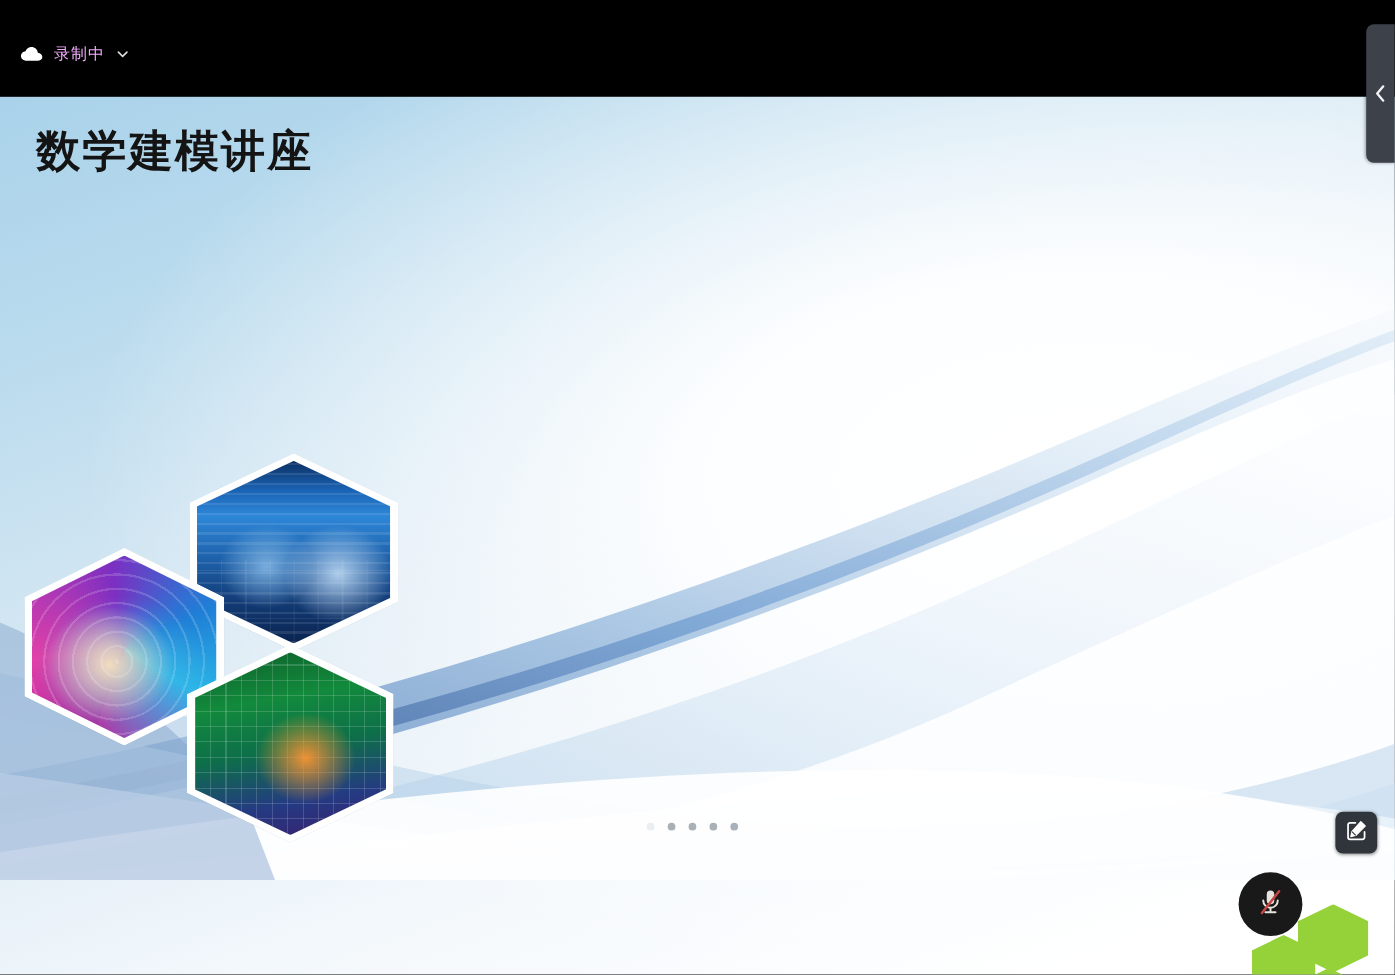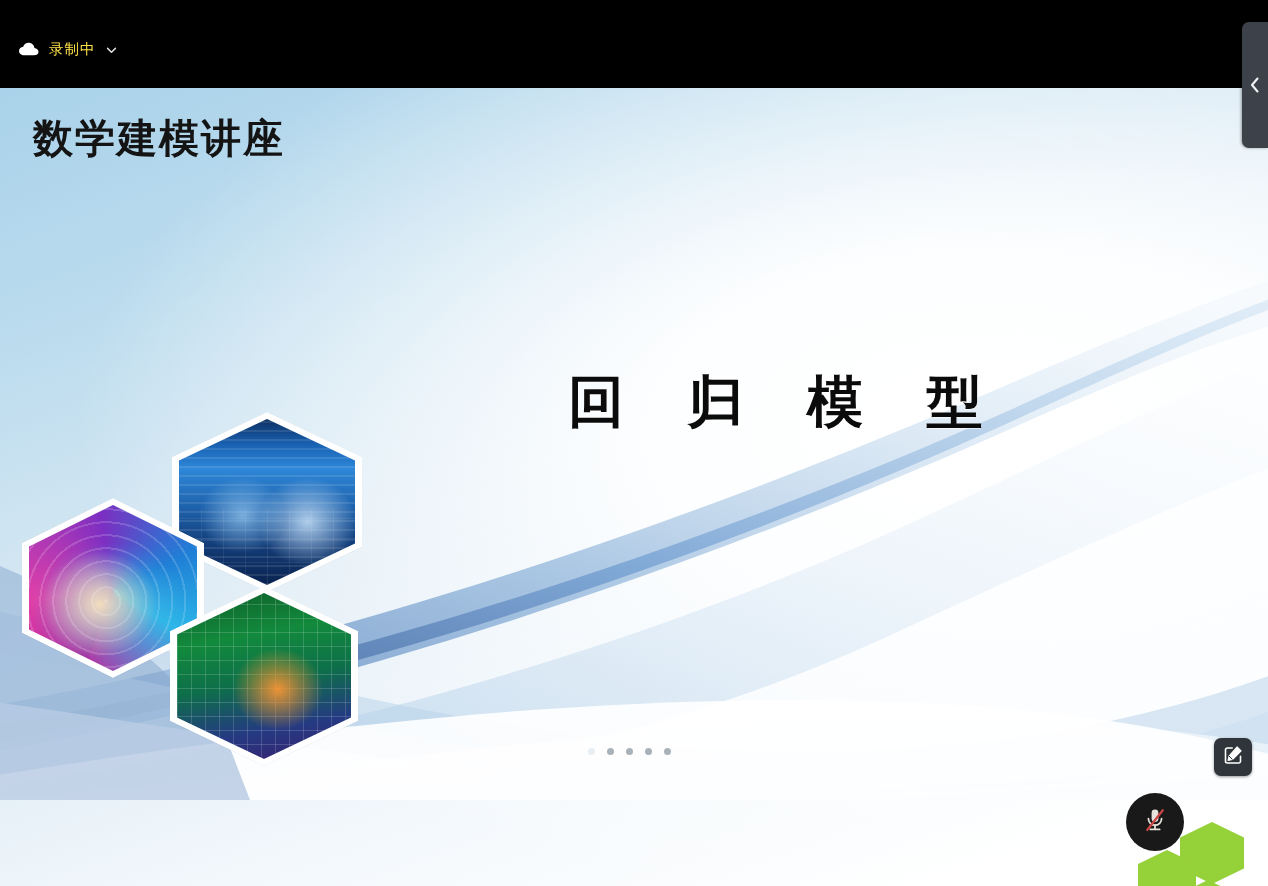--- a/index.html
+++ b/index.html
@@ -24,21 +24,21 @@
   }
   #rec-pill {
     position: absolute; left: 18px; top: 36px;
     display: flex; align-items: center; gap: 9px;
     height: 26px;
     cursor: pointer;
   }
   .cloud-ico { width: 22px; height: 16px; position: relative; display:block; }
   .cloud-ico svg { display:block; }
   #rec-label {
-    color: #fde047; font-size: 14.5px; letter-spacing: 1px;
+    color: #f0abfc; font-size: 14.5px; letter-spacing: 1px;
     font-family: Liberation Serif, serif;
   }
   .chev-d { width: 13px; height: 13px; display:block; opacity:.92; }
 
   
   #panel-handle {
     position: absolute; right: 0; top: 22px;
     width: 26px; height: 126px;
     background: #3d4149;
     border-radius: 7px 0 0 7px;
@@ -247,21 +247,20 @@
       <path d="M-20 712 C 180 700, 420 662, 700 640 C 960 620, 1160 636, 1290 660
                L1290 712 Z" fill="url(#wg4)"></path>
       <path d="M-20 690 C 240 648, 520 612, 800 612 C 1030 612, 1180 640, 1290 672
                L1290 712 L-20 712 Z" fill="#ffffff" opacity="0.9"></path>
 
       <path d="M-20 470 C 90 512, 170 576, 230 660 L 250 712 L-20 712 Z" fill="#7e9fc9" opacity="0.45"></path>
     </svg>
 
     <div id="slide-title">数学建模讲座</div>
 
-    <div id="main-heading">回 归 模 型</div>
 
     <div class="hex" id="hex-blue">
       <div class="hex-inner">
           <div class="hex-photo">
             <div class="ph-blue"></div>
           </div>
         </div>
     </div>
     <div class="hex" id="hex-pink">
       <div class="hex-inner">

